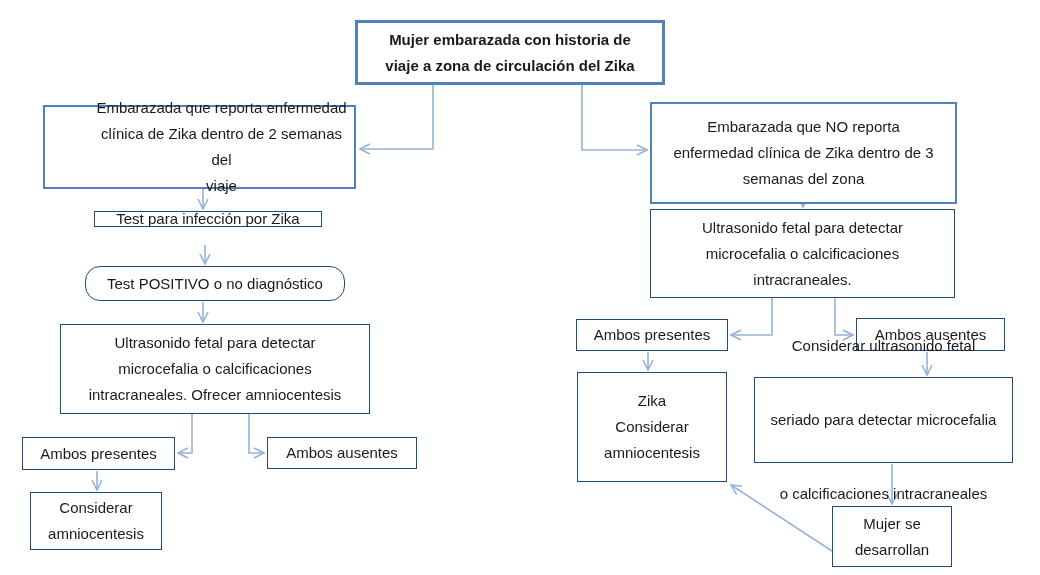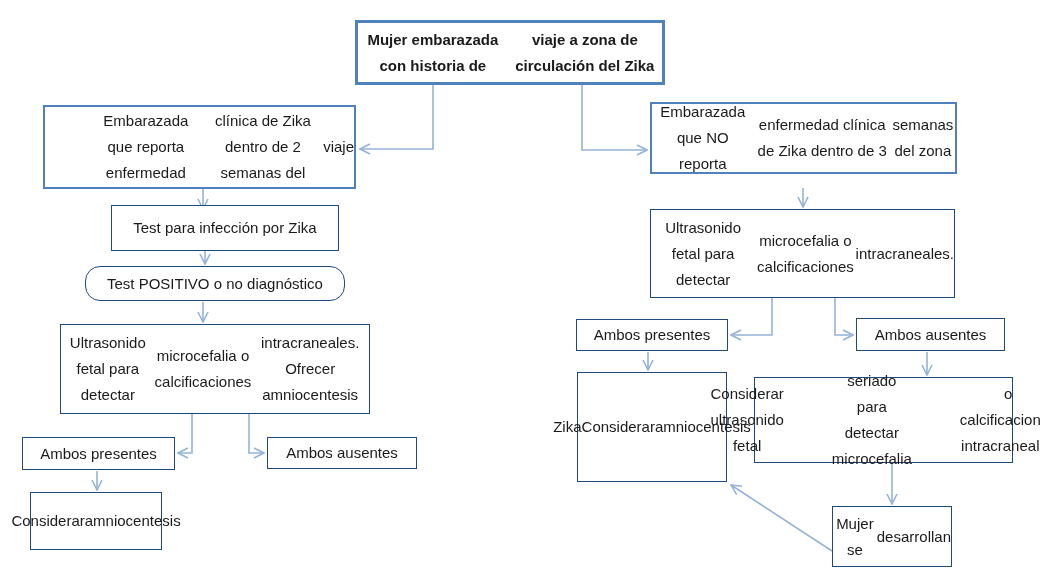--- a/index.html
+++ b/index.html
@@ -30,39 +30,39 @@
     stroke-width: 1.6;
   }
   .arrowhead-path {
     fill: none;
     stroke: var(--connector);
     stroke-width: 1.6;
   }
   .node {
     position: absolute;
     display: flex;
-    flex-direction: row;
+    flex-direction: column;
     justify-content: center;
     align-items: center;
     text-align: center;
     background: var(--background);
     color: var(--text);
     font-size: 15px;
     line-height: 26px;
     border: 1.5px solid var(--box-border-dark);
   }
   .node .line { display: block; }
   .accent-thick { border: 3px solid var(--box-border-accent); font-weight: bold; }
   .accent { border: 2px solid var(--box-border-accent); }
 
   
   #node-root                { left: 355px; top: 20px;  width: 310px; height: 65px; }
   #node-left-branch         { left: 43px;  top: 105px; width: 313px; height: 84px; padding-left: 44px; }
-  #node-right-branch        { left: 650px; top: 102px; width: 307px; height: 72px; }
-  #node-left-test           { left: 94px;  top: 205px; width: 228px; height: 46px; margin-left: 17px; }
+  #node-right-branch        { left: 650px; top: 102px; width: 307px; height: 102px; }
+  #node-left-test           { left: 94px;  top: 211px; width: 228px; height: 16px; }
   #node-left-test-result    { left: 85px;  top: 266px; width: 260px; height: 35px; border-radius: 15px; }
   #node-left-ultrasound     { left: 60px;  top: 324px; width: 310px; height: 90px; }
   #node-left-both-present   { left: 22px;  top: 437px; width: 153px; height: 33px; }
   #node-left-both-absent    { left: 267px; top: 437px; width: 150px; height: 32px; }
   #node-left-consider-amnio { left: 30px;  top: 492px; width: 132px; height: 58px; }
   #node-right-ultrasound    { left: 650px; top: 209px; width: 305px; height: 89px; }
   #node-right-both-present  { left: 576px; top: 319px; width: 152px; height: 32px; }
   #node-right-both-absent   { left: 856px; top: 318px; width: 149px; height: 33px; }
   #node-right-test-virus    { left: 577px; top: 372px; width: 150px; height: 110px; }
   #node-right-serial-us     { left: 754px; top: 377px; width: 259px; height: 86px; gap: 48px; }

